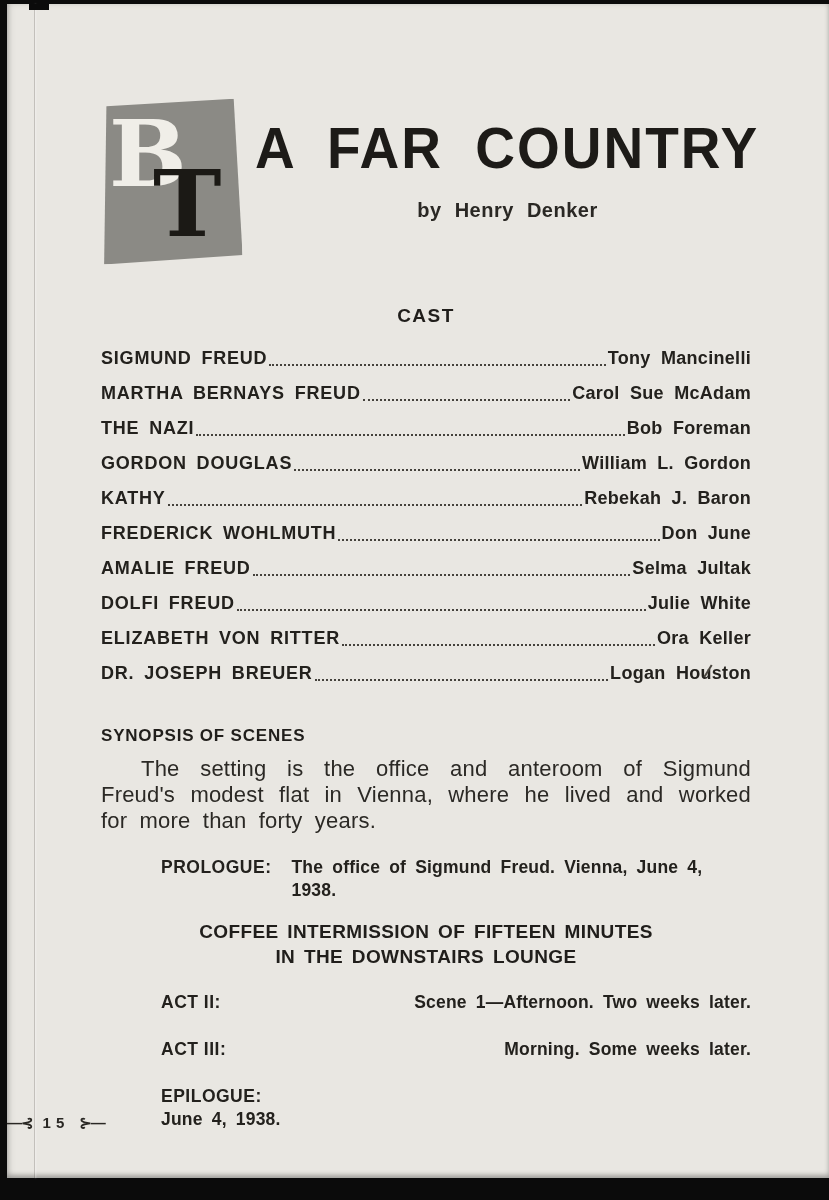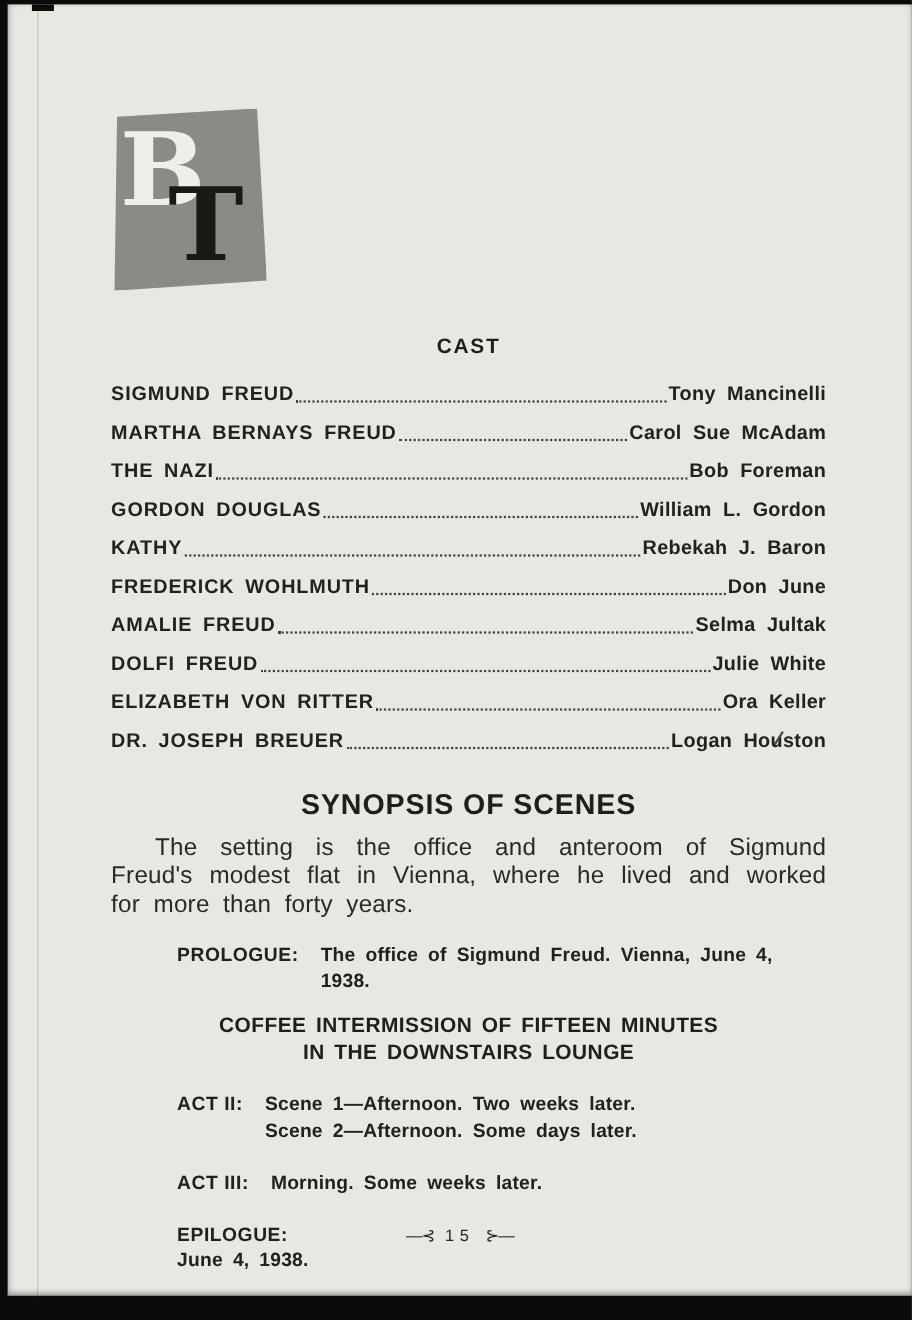--- a/index.html
+++ b/index.html
@@ -79,64 +79,69 @@
     font-size: 18px; font-weight: bold; color: #23211d;
   }
   .character { white-space: nowrap; letter-spacing: 0.8px; word-spacing: 4px; }
   .leader {
     flex: 1 1 auto; border-bottom: 2px dotted #45423c;
     margin: 0 2px 3px 2px; min-width: 20px;
   }
   .actor { white-space: nowrap; letter-spacing: 0.3px; word-spacing: 5px; }
 
   .synopsis-heading {
-    margin-top: 32px; text-align: center;
-    font-size: 26px; font-weight: bold; letter-spacing: 0.8px; color: #201e1b;
+    margin-top: 42px; text-align: left;
+    font-size: 17px; font-weight: bold; letter-spacing: 0.8px; color: #201e1b;
   }
   .synopsis-paragraph {
     margin-top: 10px; font-size: 22px; line-height: 26px;
     text-align: justify; text-indent: 40px;
     word-spacing: 6px; letter-spacing: 0.2px; color: #2b2925;
   }
 
   .scene-item {
     display: flex; margin: 22px 0 0 60px;
     font-size: 17.5px; font-weight: bold; color: #23211d;
     line-height: 23px;
+    justify-content: space-between;
   }
   .scene-label { white-space: nowrap; margin-right: 20px; letter-spacing: 0.5px; }
   .scene-lines { word-spacing: 4px; letter-spacing: 0.2px; }
   .scene-lines div { margin-bottom: 2px; }
 
   .intermission {
     margin-top: 17px; text-align: center;
     font-size: 19px; font-weight: bold; line-height: 25px;
     letter-spacing: 0.4px; word-spacing: 3px; color: #201e1b;
   }
 
   .footer {
     position: absolute; left: 0; right: 0; bottom: 46px;
-    text-align: center; font-size: 15px; font-weight: normal; color: #2a2824;
+    text-align: left; font-size: 15px; font-weight: bold; color: #2a2824;
   }
   .footer .ornament { letter-spacing: -1px; }
   .footer .page-number { letter-spacing: 5px; margin: 0 10px; }
 </style>
 </head>
 <body>
 
 <div class="paper">
   <div class="crease"></div>
   <div class="scan-notch"></div>
 
   <div class="header">
     <div class="logo">
       <div class="logo-bg"></div>
       <div class="logo-b">B</div>
       <div class="logo-t">T</div>
     </div>
+    <div class="title-wrap">
+      <div class="page-title">A FAR COUNTRY</div>
+      <div class="byline">by Henry Denker</div>
+    </div>
   </div>
 
   <div class="content">
     <div class="cast-heading">CAST</div>
 
     <div class="cast-list">
       <div class="cast-row">
         <span class="character">SIGMUND FREUD</span>
         <span class="leader"></span>
         <span class="actor">Tony Mancinelli</span>
@@ -198,21 +203,20 @@
 
     <div class="intermission">
       <div>COFFEE INTERMISSION OF FIFTEEN MINUTES</div>
       <div>IN THE DOWNSTAIRS LOUNGE</div>
     </div>
 
     <div class="scene-item">
       <span class="scene-label">ACT II:</span>
       <span class="scene-lines">
         <div>Scene 1—Afternoon.  Two weeks later.</div>
-        <div>Scene 2—Afternoon.  Some days later.</div>
       </span>
     </div>
     <div class="scene-item" style="">
       <span class="scene-label">ACT III:</span>
       <span class="scene-lines">Morning.  Some weeks later.</span>
     </div>
     <div class="scene-item" style="margin-top:24px;flex-direction:column;">
       <span class="scene-label">EPILOGUE:</span>
       <span class="scene-lines">June 4, 1938.</span>
     </div>

